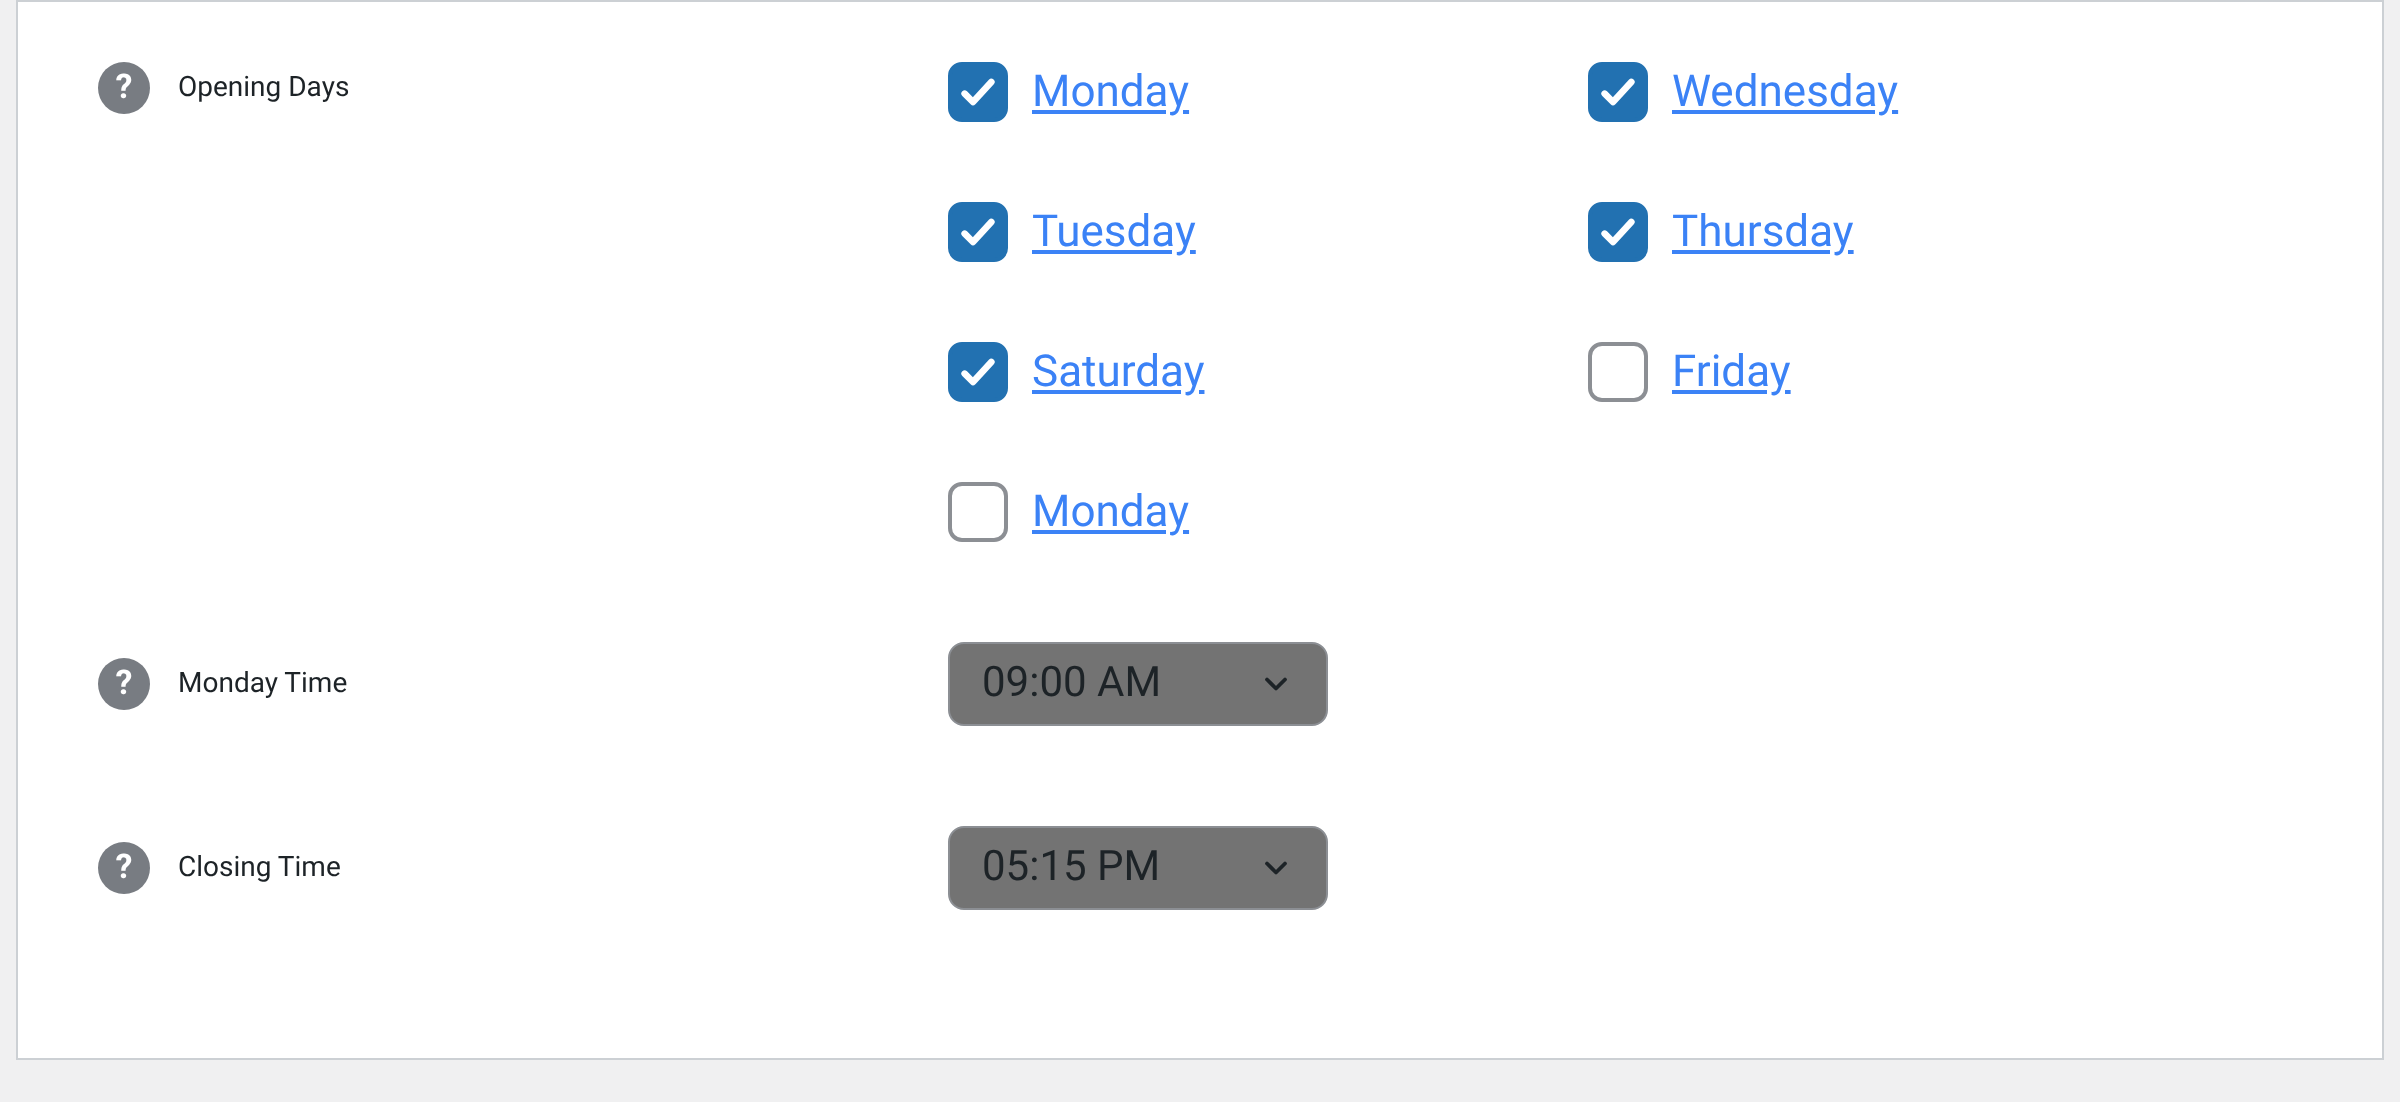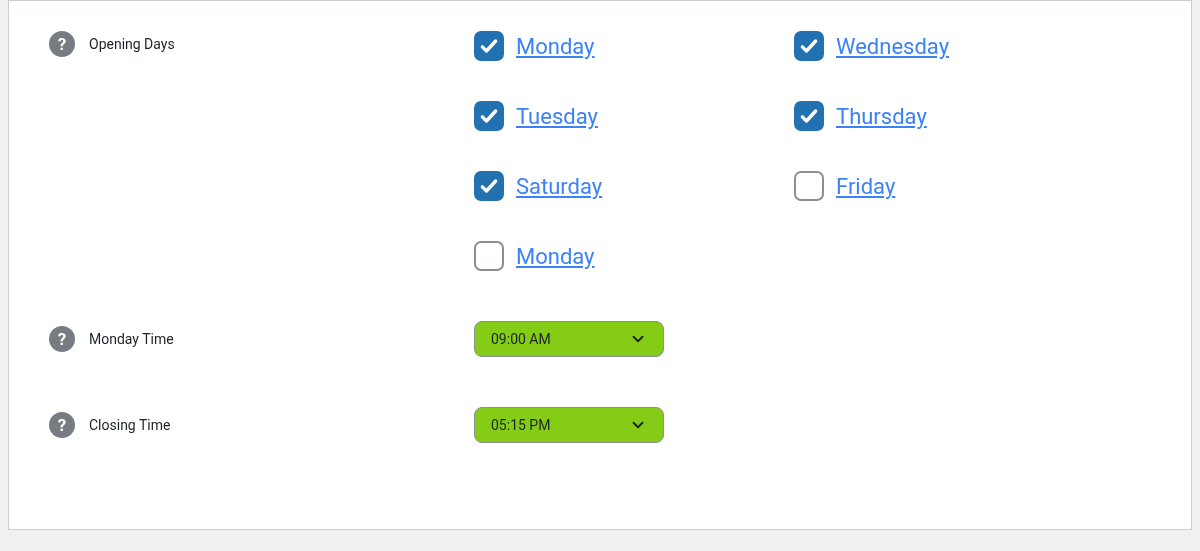--- a/index.html
+++ b/index.html
@@ -98,23 +98,23 @@
       text-decoration: underline;
     }
     .select-box {
       display: flex;
       align-items: center;
       justify-content: space-between;
       gap: 14px;
       border: 1.5px solid #8c8f94;
       border-radius: 8px;
       padding: 8px 16px;
-      font-size: 14px;
+      font-size: 21px;
       color: #1d2327;
-      background: #84cc16;
+      background: #737373;
       cursor: pointer;
       min-width: 190px;
       width: fit-content;
     }
     .select-box .chevron {
       width: 18px;
       height: 18px;
     }
     .opening-days-row {
       margin-bottom: 50px;

